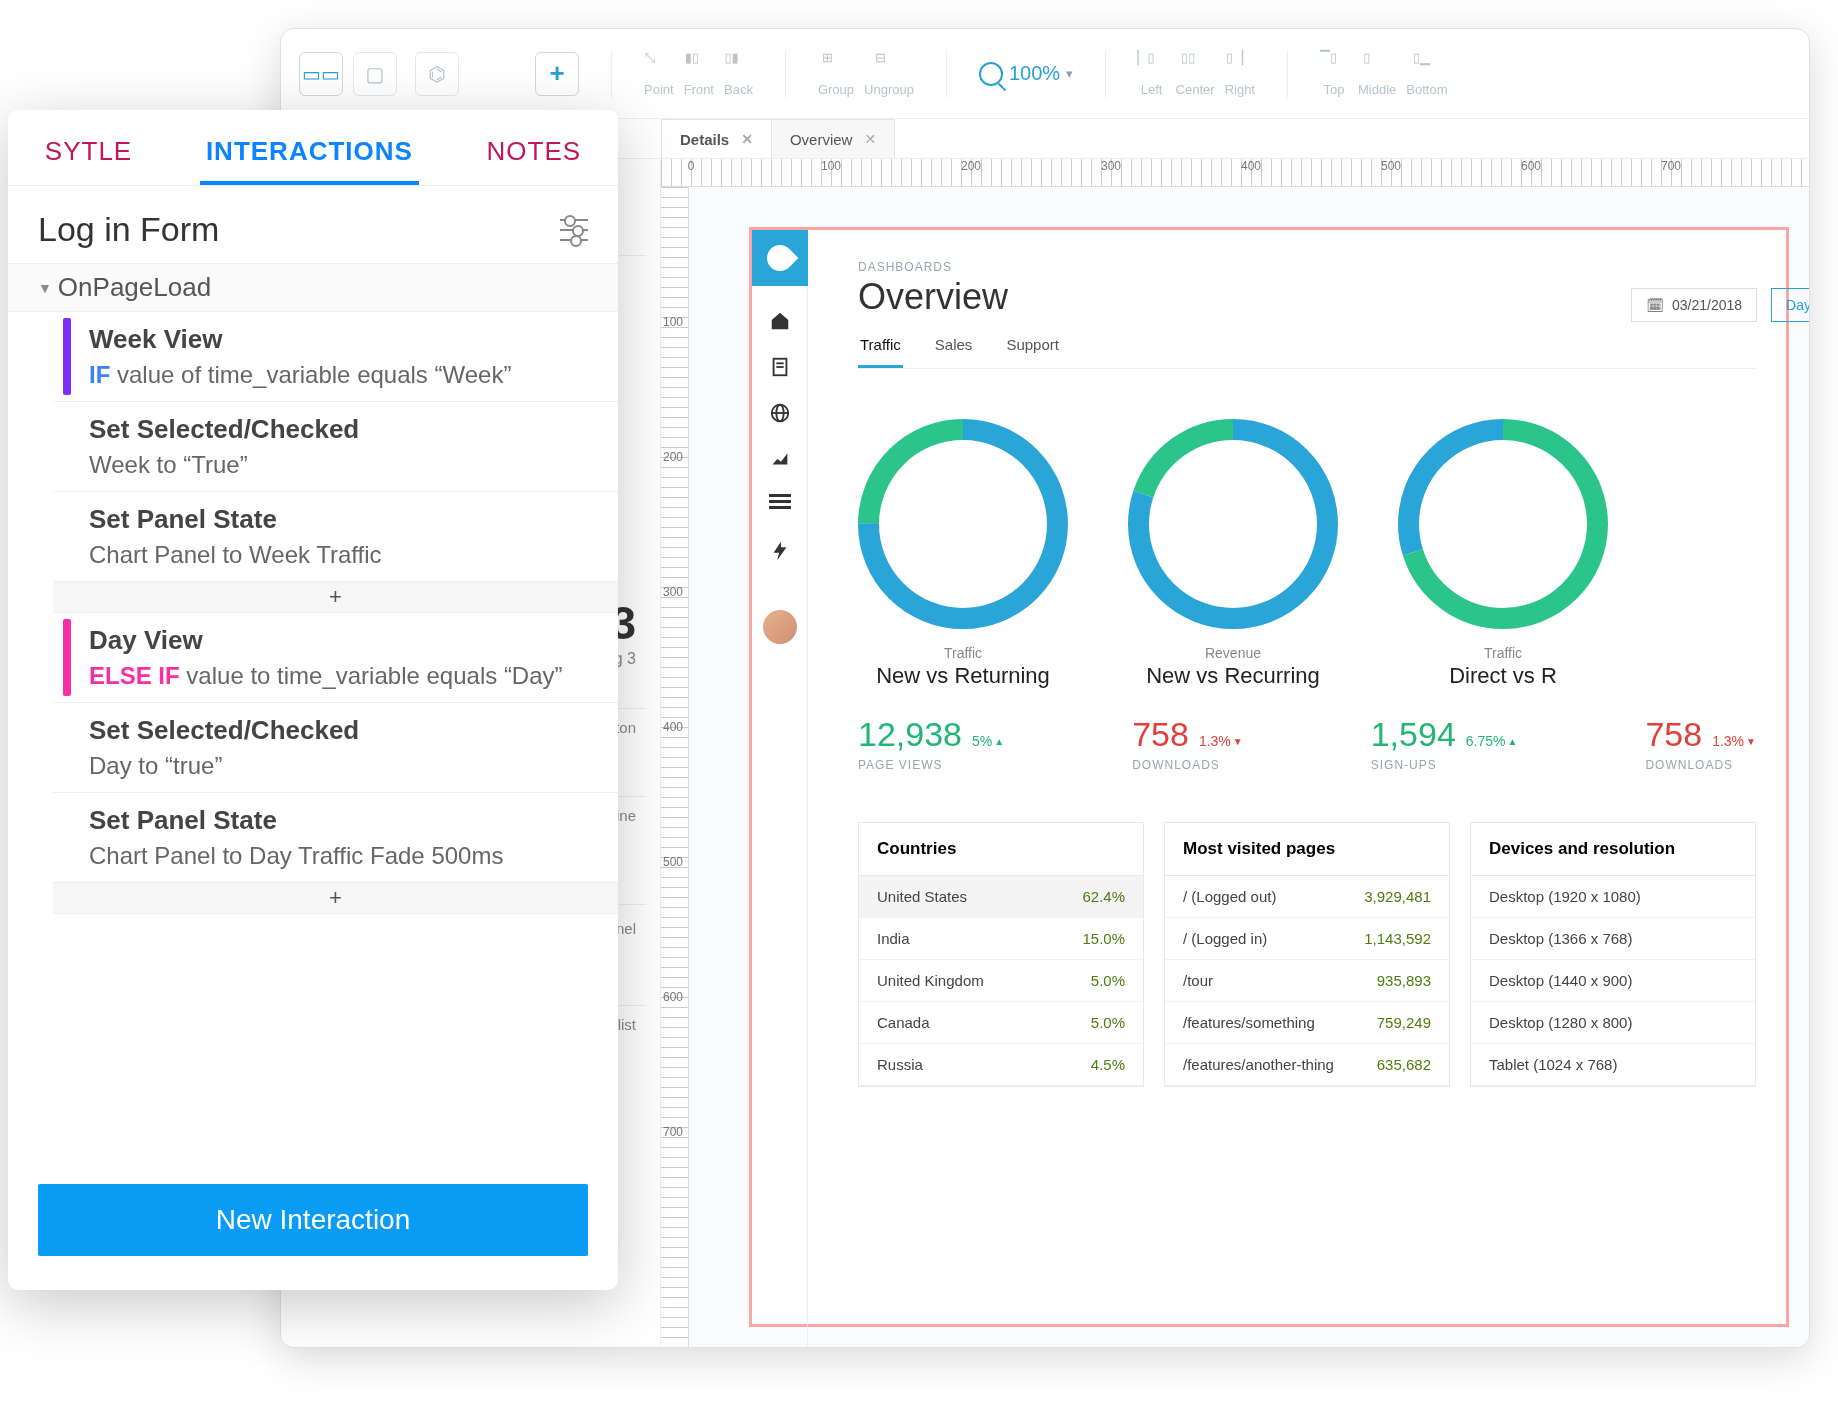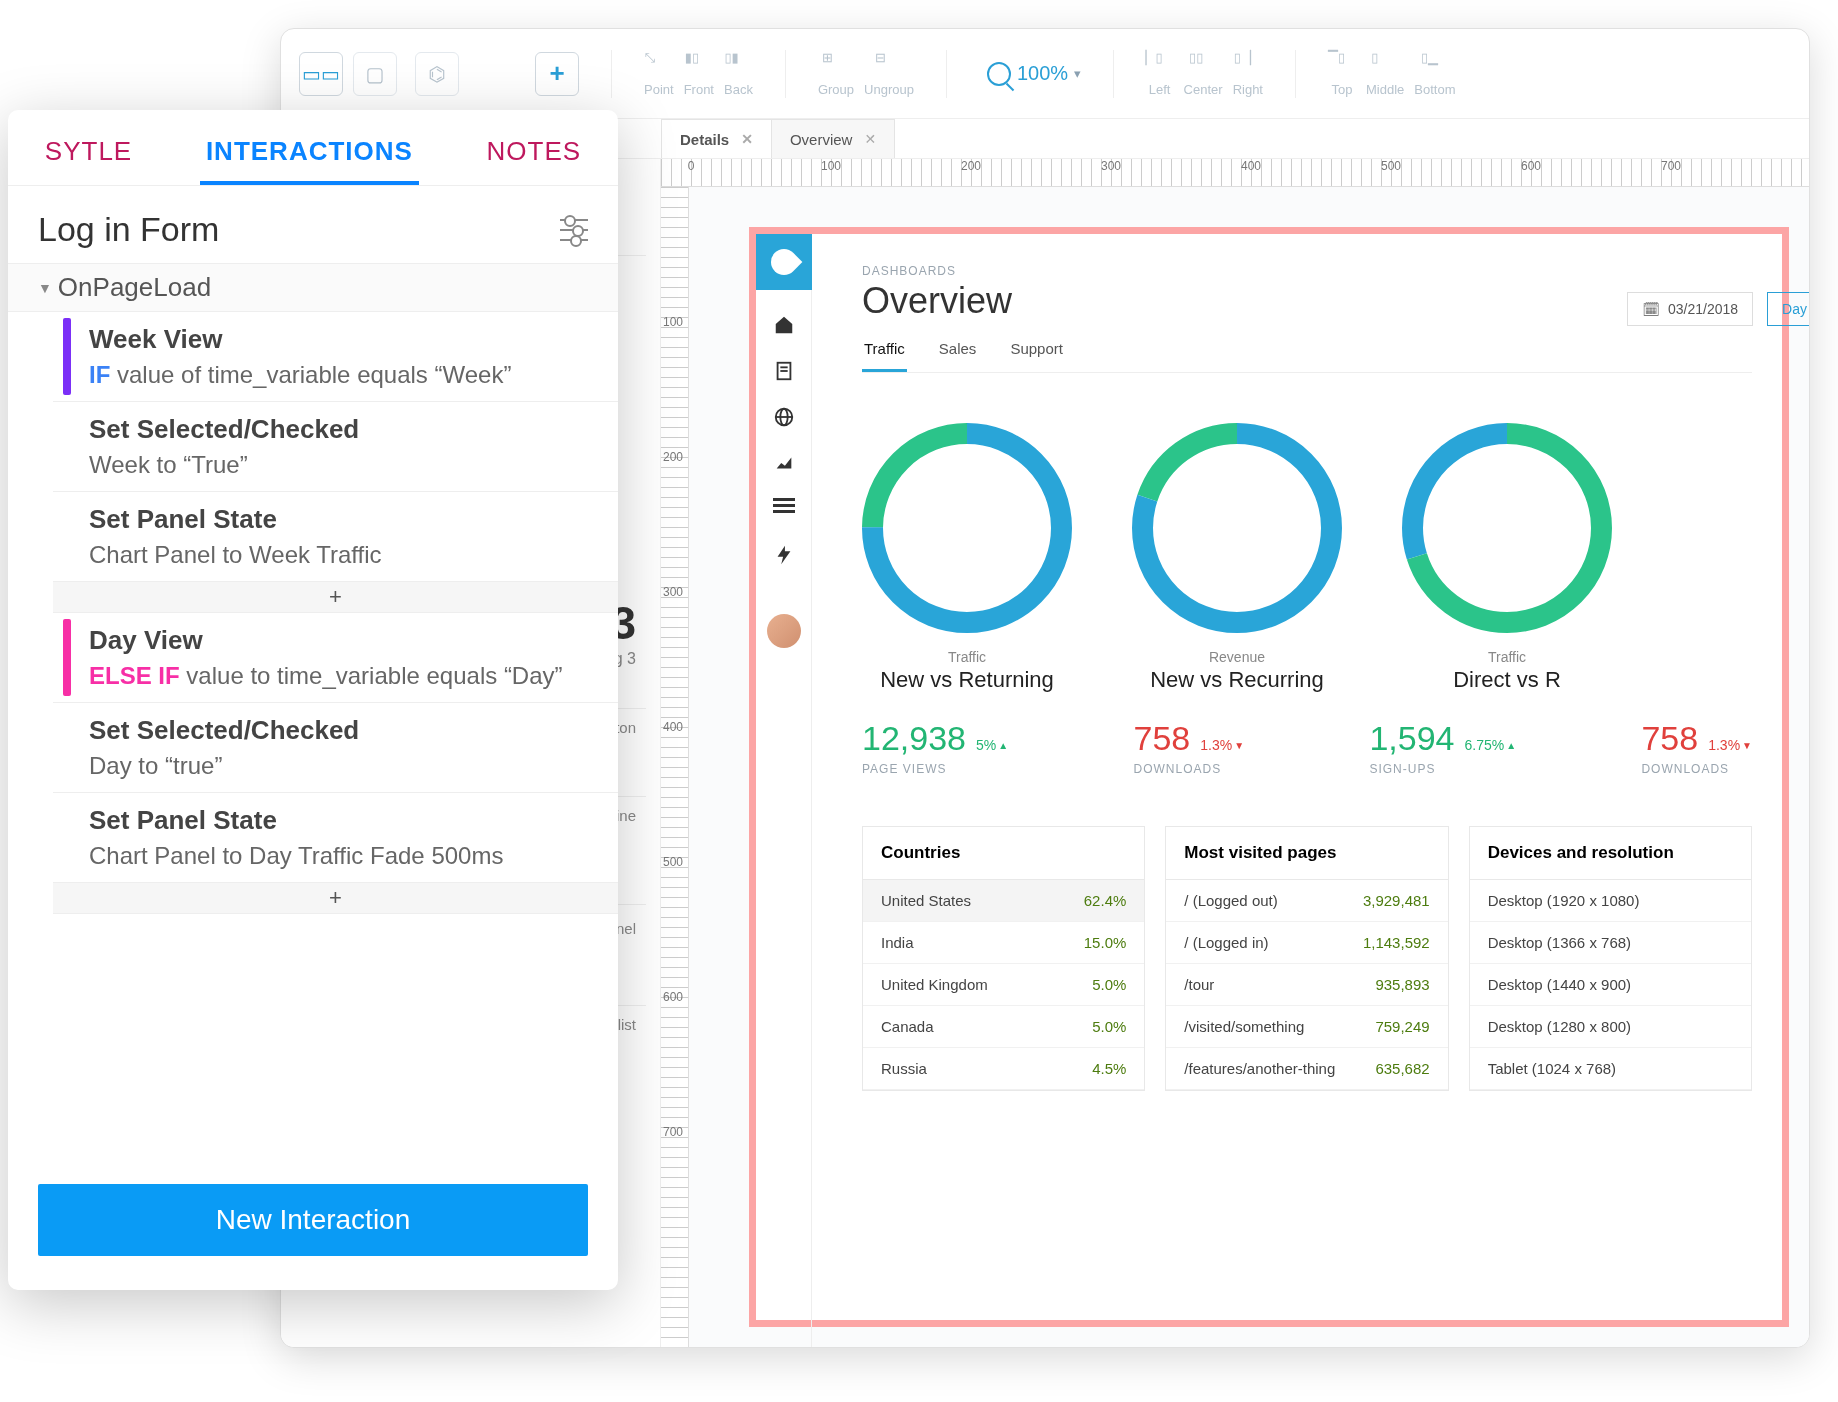--- a/index.html
+++ b/index.html
@@ -9,21 +9,21 @@
   .app-window { position: absolute; left: 280px; top: 28px; width: 1530px; height: 1320px; background:#fff; border: 1px solid #e0e0e0; border-radius: 14px; box-shadow: 0 10px 40px rgba(0,0,0,0.15); overflow:hidden; }
 
   
   .toolbar { height: 90px; border-bottom:1px solid #eee; display:flex; align-items:center; padding:0 18px; gap:18px; }
   .tb-group { display:flex; gap:10px; align-items:center; }
   .tb-btn { width:44px; height:44px; border:1px solid #d0d8df; border-radius:6px; display:flex; align-items:center; justify-content:center; color:#2a9fd6; font-size:20px; background:#fff;}
   .tb-btn.faded { color:#b8c4ce; border-color:#e4e9ee;}
   .tb-col { display:flex; flex-direction:column; align-items:center; gap:4px; color:#b8c4ce; font-size:13px;}
   .tb-col svg, .tb-col .glyph { width:28px; height:28px; }
   .tb-sep { width:1px; height:48px; background:#eee; margin:0 14px;}
-  .zoom { display:flex; align-items:center; gap:6px; color:#2a9fd6; font-size:20px; font-weight:500;margin-left:8px;}
+  .zoom { display:flex; align-items:center; gap:6px; color:#2a9fd6; font-size:20px; font-weight:500;}
   .zoom .mag { width:24px; height:24px; border:2px solid #2a9fd6; border-radius:50%; position:relative;}
   .zoom .mag::after{content:""; position:absolute; width:10px; height:2px; background:#2a9fd6; transform:rotate(45deg); bottom:-4px; right:-6px;}
   .chevd { font-size:13px; color:#8aa0b1;}
 
   .tab-row { height:40px; display:flex; align-items:stretch; padding-left:380px; border-bottom:1px solid #eee;}
   .ftab { display:flex; align-items:center; padding:0 18px; border:1px solid #e4e4e4; border-bottom:none; background:#f7f7f7; font-size:15px; color:#555; gap:12px; margin-right:-1px;}
   .ftab.active { background:#fff; font-weight:600;}
   .ftab .x { color:#aaa; font-size:14px;}
 
   .ruler-h { height:28px; border-bottom:1px solid #ddd; position:relative; margin-left:380px; background: repeating-linear-gradient(to right, #ccc 0, #ccc 1px, transparent 1px, transparent 10px);}
@@ -36,21 +36,21 @@
 
   
   .left-pane { position:absolute; left:0; top:130px; width:380px; bottom:0; border-right:1px solid #eee; background:#fff; padding:14px; color:#777; font-size:16px;}
   .folder-icon { width:24px; height:18px; border:2px solid #bbb; border-radius:3px; display:inline-block; position:relative; top:3px; margin-right:8px;}
   .folder-icon::before{content:""; position:absolute; top:-6px; left:0; width:10px; height:6px; border:2px solid #bbb; border-bottom:none; border-radius:3px 3px 0 0;}
   .small-line { height:1px; background:#eee; margin:10px 0;}
   .blue-bar-sm { width:16px; height:30px; background:#1ea0ff; border-radius:2px; display:inline-block; vertical-align:middle; margin-right:10px;}
   .grey-label { color:#888; font-size:15px;}
 
   
-  .dash { position:absolute; left:60px; top:40px; width:1040px; background:#fff; border:7px solid #fca5a5;}
+  .dash { position:absolute; left:60px; top:40px; width:1040px; background:#fff; border:3px solid #fca5a5;}
   .dash-sidebar { position:absolute; left:0; top:0; width:56px; bottom:-600px; border-right:1px solid #eee; display:flex; flex-direction:column; align-items:center;}
   .dash-logo { width:56px; height:56px; background:#29a5d8; display:flex; align-items:center; justify-content:center;}
   .leaf { width:26px; height:26px; border-radius:50% 0 50% 50%; background:#fff; transform:rotate(45deg);}
   .dash-nav { display:flex; flex-direction:column; gap:24px; padding-top:24px; align-items:center;}
   .nico { width:22px; height:22px; color:#333; }
   .nico.ul { display:flex; flex-direction:column; gap:3px;}
   .nico.ul span{width:100%; height:3px; background:#333; display:block;}
   .avatar { width:34px; height:34px; border-radius:50%; background:linear-gradient(135deg,#e8b090,#d09070); margin-top:24px;}
   
   .dash-main { margin-left:56px; padding:30px 30px 30px 50px;}
@@ -384,21 +384,21 @@
                   </div>
                   <div class="tbl-r">
                     <span>/ (Logged in)</span>
                     <span class="v">1,143,592</span>
                   </div>
                   <div class="tbl-r">
                     <span>/tour</span>
                     <span class="v">935,893</span>
                   </div>
                   <div class="tbl-r">
-                    <span>/visited/something</span>
+                    <span>/features/something</span>
                     <span class="v">759,249</span>
                   </div>
                   <div class="tbl-r">
                     <span>/features/another-thing</span>
                     <span class="v">635,682</span>
                   </div>
                 </div>
             </div>
             <div class="tbl">
               <div class="tbl-h">Devices and resolution</div>

